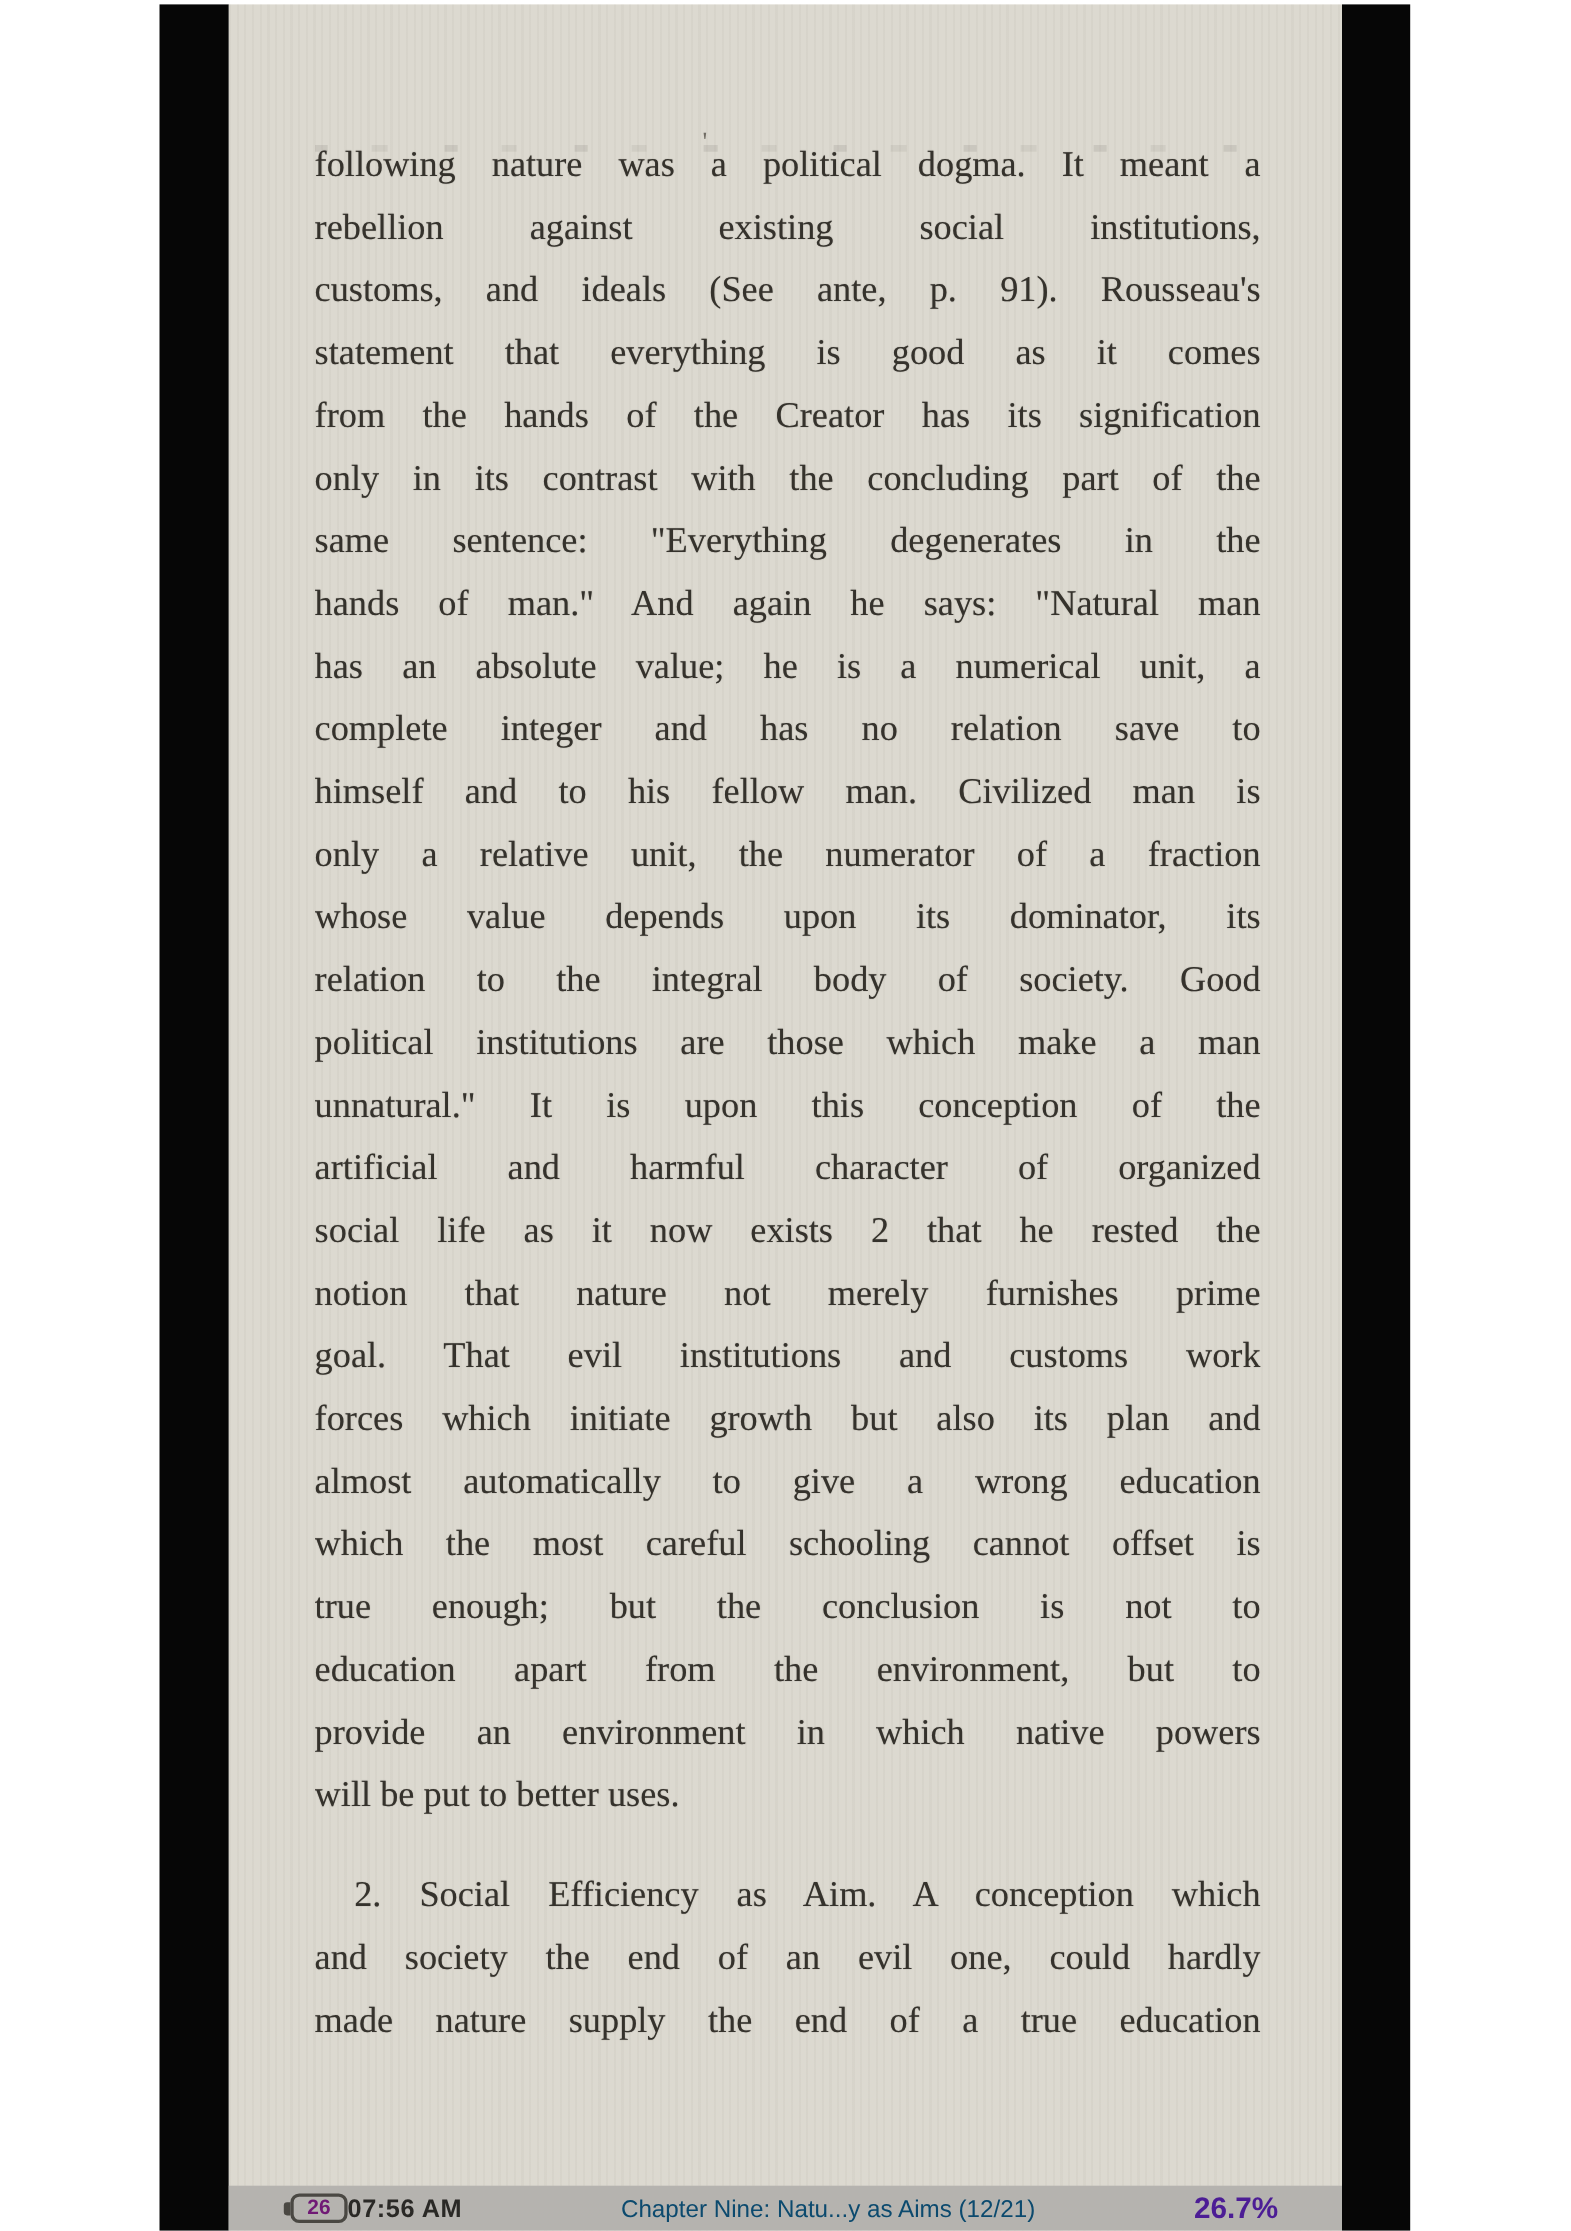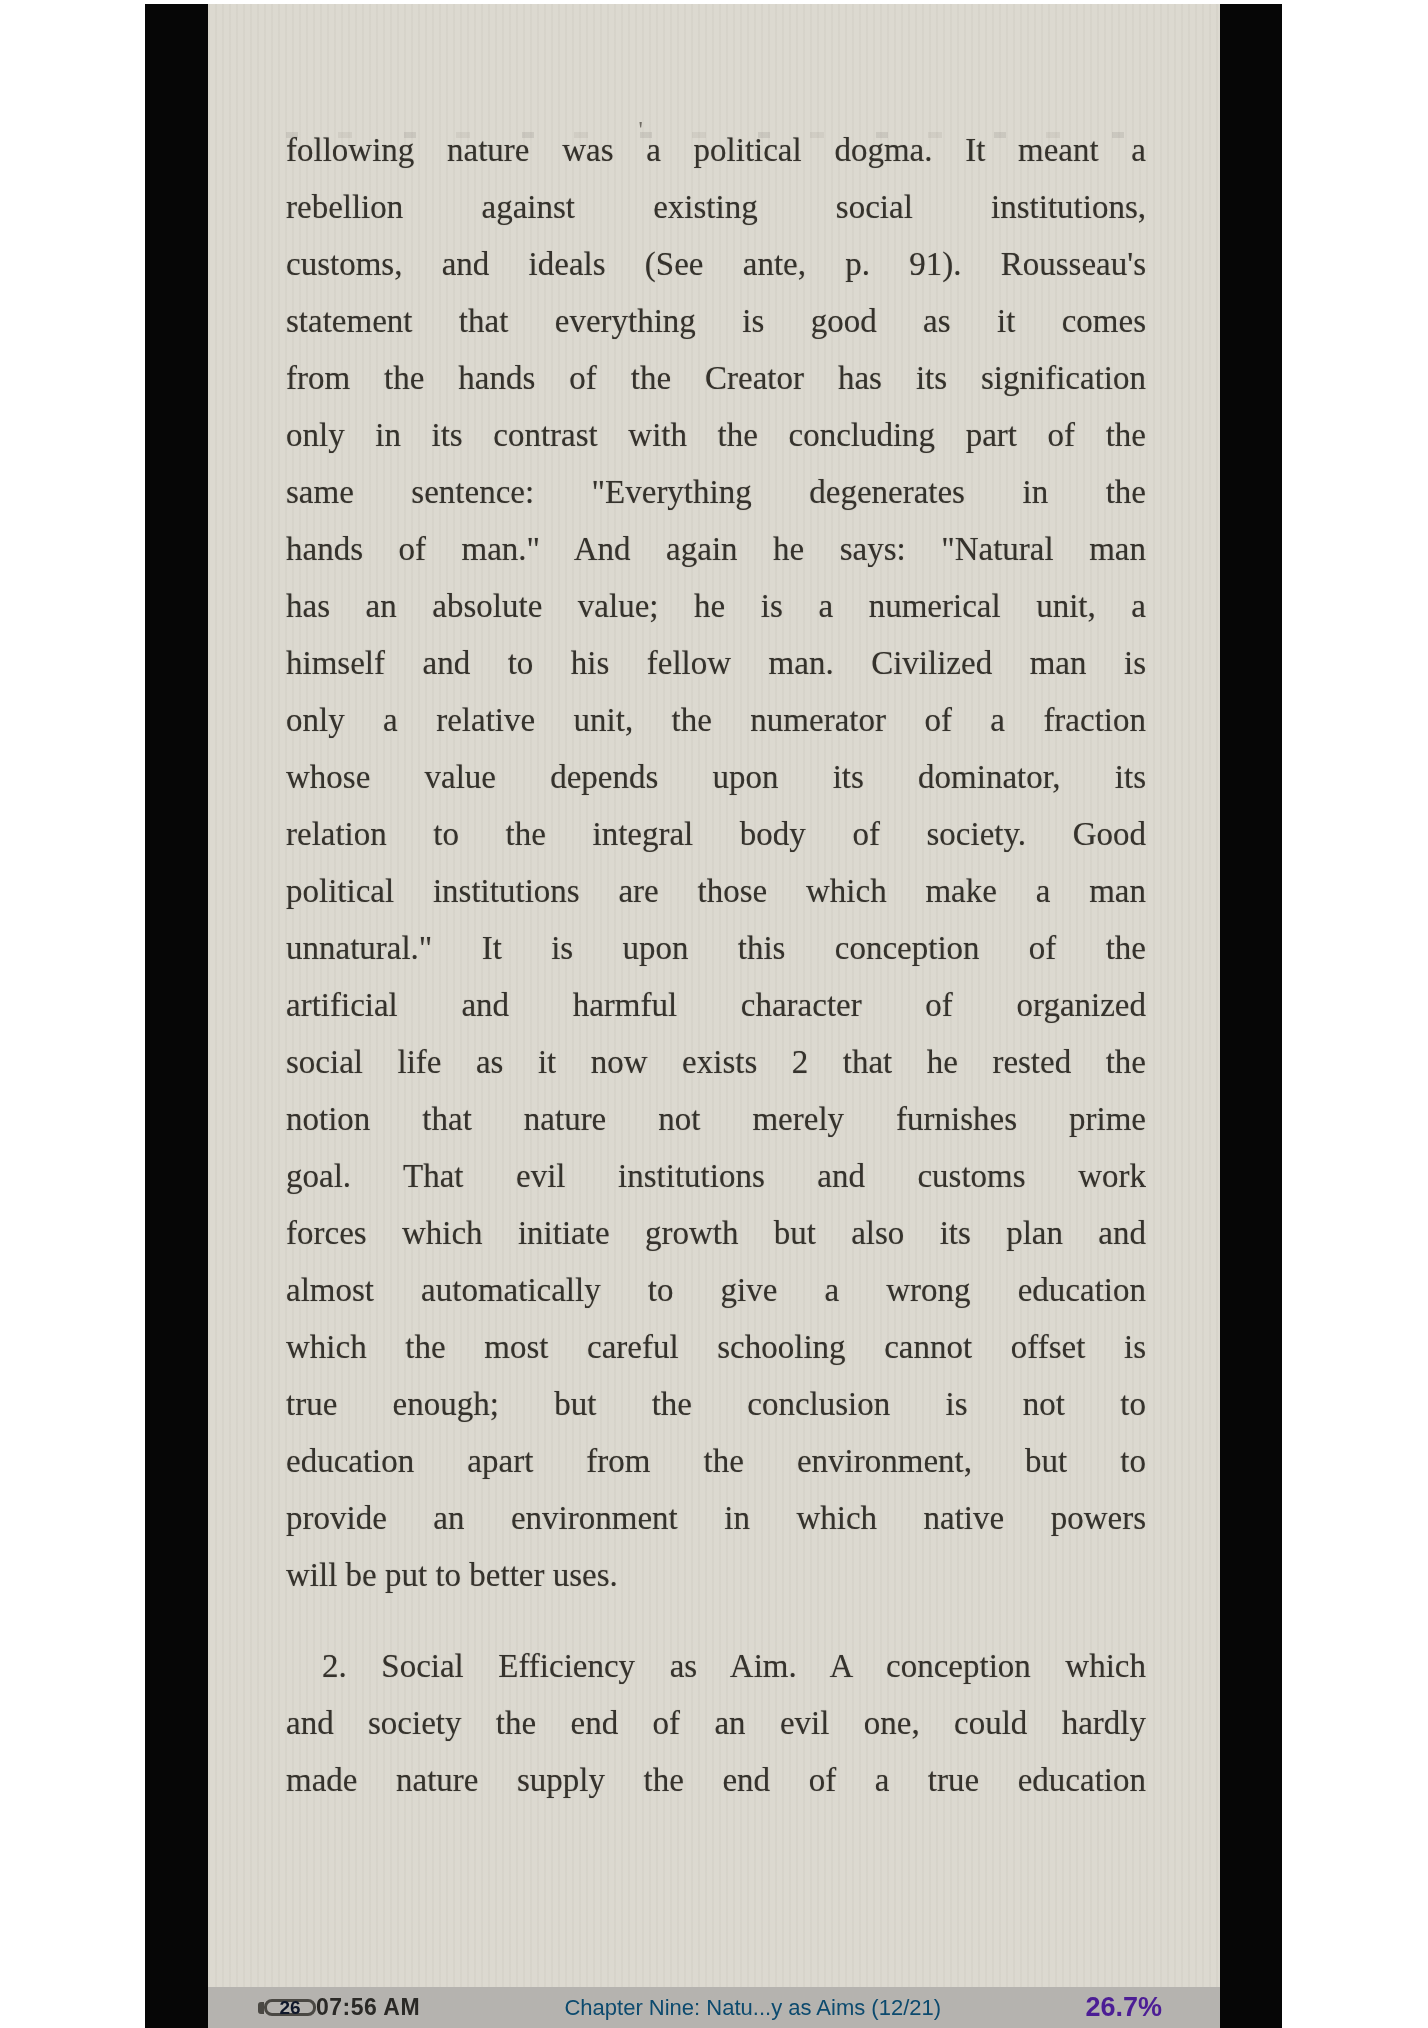--- a/index.html
+++ b/index.html
@@ -57,24 +57,24 @@
     position: absolute; left: 0; bottom: 0; width: 1012px; height: 41px;
     background: #b5b3af;
     display: flex; align-items: center; justify-content: space-between;
     padding: 0 58px 0 56px;
     font-family: "Liberation Sans", sans-serif;
     color: #2b2a27;
   }
   .sb-left { display: flex; align-items: center; }
   .battery {
     position: relative;
-    width: 52px; height: 17px;
+    width: 52px; height: 27px;
     border: 3px solid #4a4843; border-radius: 8px;
     display: flex; align-items: center; justify-content: center;
-    font-size: 19px; font-weight: bold; color: #0f172a;
+    font-size: 19px; font-weight: bold; color: #701a75;
     background: transparent;
   }
   .battery::before {
     content: ""; position: absolute; left: -9px; top: 50%;
     transform: translateY(-50%);
     width: 6px; height: 12px; background: #4a4843;
     border-radius: 3px 0 0 3px;
   }
   .sb-time { font-size: 23px; font-weight: bold; color: #2a2926; letter-spacing: 0.5px; }
   .sb-chapter { font-size: 22px; color: #0c4a6e; }
@@ -95,20 +95,21 @@
     <div class="para para1">
         <div class="line">following nature was a political dogma. It meant a</div>
         <div class="line">rebellion against existing social institutions,</div>
         <div class="line">customs, and ideals (See ante, p. 91). Rousseau's</div>
         <div class="line">statement that everything is good as it comes</div>
         <div class="line">from the hands of the Creator has its signification</div>
         <div class="line">only in its contrast with the concluding part of the</div>
         <div class="line">same sentence: "Everything degenerates in the</div>
         <div class="line">hands of man." And again he says: "Natural man</div>
         <div class="line">has an absolute value; he is a numerical unit, a</div>
+        <div class="line">complete integer and has no relation save to</div>
         <div class="line">himself and to his fellow man. Civilized man is</div>
         <div class="line">only a relative unit, the numerator of a fraction</div>
         <div class="line">whose value depends upon its dominator, its</div>
         <div class="line">relation to the integral body of society. Good</div>
         <div class="line">political institutions are those which make a man</div>
         <div class="line">unnatural." It is upon this conception of the</div>
         <div class="line">artificial and harmful character of organized</div>
         <div class="line">social life as it now exists 2 that he rested the</div>
         <div class="line">notion that nature not merely furnishes prime</div>
         <div class="line">goal. That evil institutions and customs work</div>

